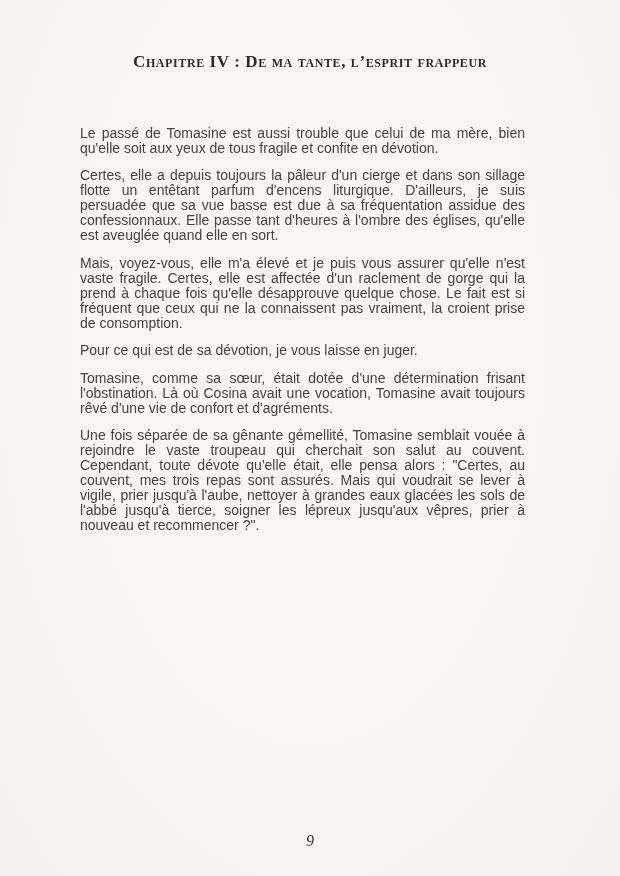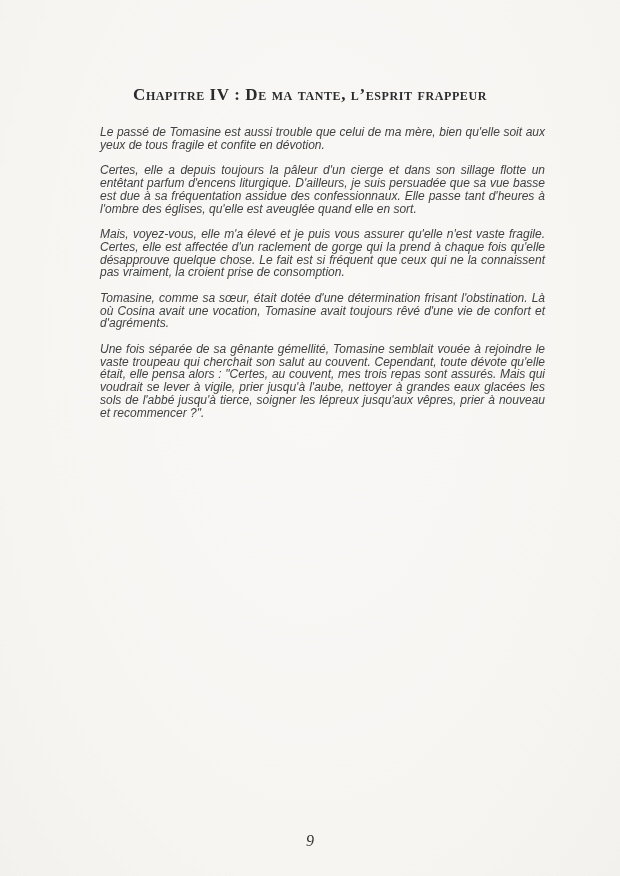--- a/index.html
+++ b/index.html
@@ -13,42 +13,41 @@
     width: 620px;
     height: 876px;
     margin: 0 auto;
     background: radial-gradient(ellipse at 50% 38%, #f9f8f6 0%, #f6f5f2 70%, #f2f1ee 100%);
     overflow: hidden;
     box-sizing: border-box;
     color: #424242;
   }
   .chapter-title {
     margin: 0;
-    padding-top: 85px;
+    padding-top: 52px;
     text-align: center;
     font-family: "Liberation Serif", "DejaVu Serif", serif;
     font-variant: small-caps;
     font-weight: 600;
     font-size: 17px;
     letter-spacing: 0.6px;
     color: #2b2b2b;
   }
   .page-body {
     position: absolute;
     top: 126px;
-    left: 100px;
+    left: 80px;
     width: 445px;
     font-family: "Liberation Sans", "DejaVu Sans", sans-serif;
-    font-size: 12px;
+    font-size: 14px;
     line-height: 1.07;
     text-align: justify;
     text-justify: inter-word;
     hyphens: none;
     color: #424242;
-    font-style: italic;
   }
   .page-body p {
     margin: 0 0 12.5px 0;
   }
   .page-number {
     position: absolute;
     bottom: 26px;
     left: 0;
     width: 100%;
     text-align: center;
@@ -65,20 +64,21 @@
   <h1 class="chapter-title">Chapitre IV : De ma tante, l’esprit frappeur</h1>
 
   <div class="page-body">
 
       <p>Le passé de Tomasine est aussi trouble que celui de ma mère, bien qu'elle soit aux yeux de tous fragile et confite en dévotion.</p>
 
       <p>Certes, elle a depuis toujours la pâleur d'un cierge et dans son sillage flotte un entêtant parfum d'encens liturgique. D'ailleurs, je suis persuadée que sa vue basse est due à sa fréquentation assidue des confessionnaux. Elle passe tant d'heures à l'ombre des églises, qu'elle est aveuglée quand elle en sort.</p>
 
       <p>Mais, voyez-vous, elle m'a élevé et je puis vous assurer qu'elle n'est vaste fragile. Certes, elle est affectée d'un raclement de gorge qui la prend à chaque fois qu'elle désapprouve quelque chose. Le fait est si fréquent que ceux qui ne la connaissent pas vraiment, la croient prise de consomption.</p>
 
+      <p>Pour ce qui est de sa dévotion, je vous laisse en juger.</p>
 
       <p>Tomasine, comme sa sœur, était dotée d'une détermination frisant l'obstination. Là où Cosina avait une vocation, Tomasine avait toujours rêvé d'une vie de confort et d'agréments.</p>
 
       <p>Une fois séparée de sa gênante gémellité, Tomasine semblait vouée à rejoindre le vaste troupeau qui cherchait son salut au couvent. Cependant, toute dévote qu'elle était, elle pensa alors : "Certes, au couvent, mes trois repas sont assurés. Mais qui voudrait se lever à vigile, prier jusqu'à l'aube, nettoyer à grandes eaux glacées les sols de l'abbé jusqu'à tierce, soigner les lépreux jusqu'aux vêpres, prier à nouveau et recommencer ?".</p>
 
 
     </div>
 
   <div class="page-number">9</div>
 </div>

